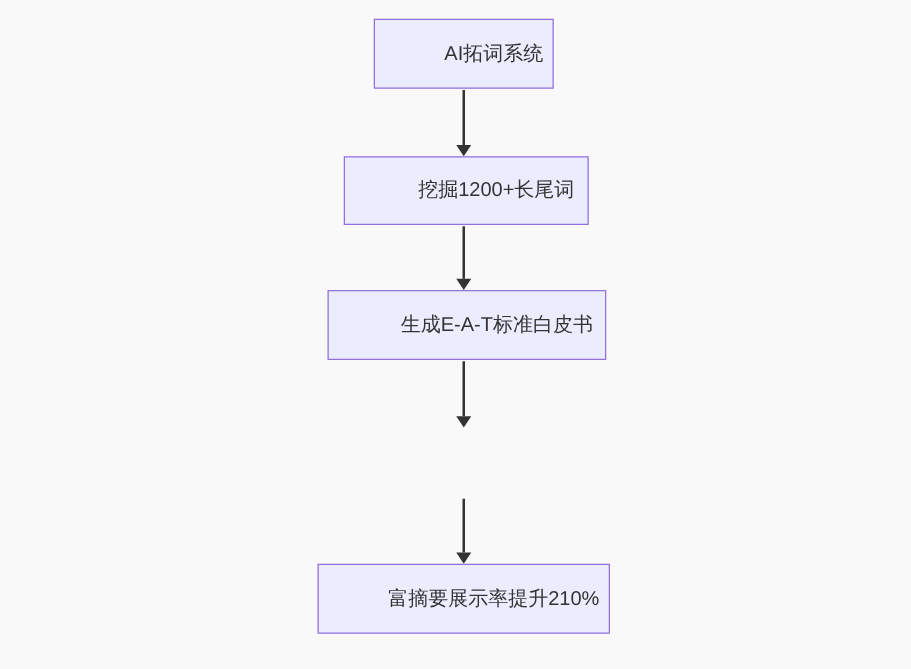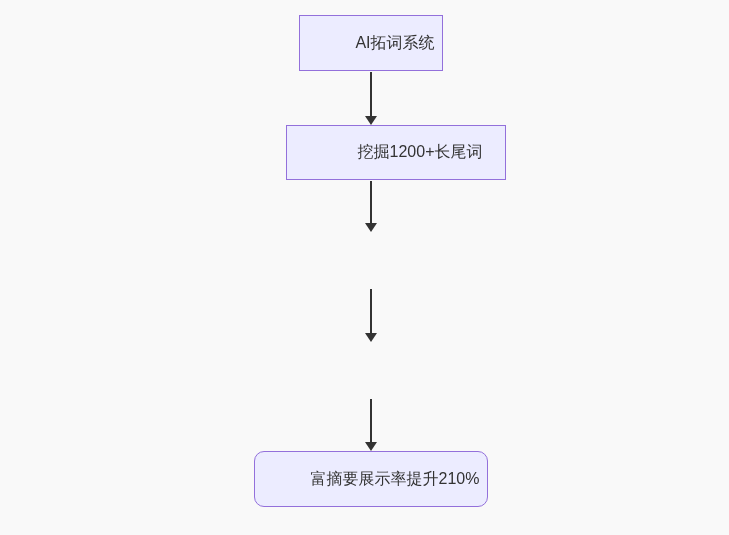--- a/index.html
+++ b/index.html
@@ -29,24 +29,24 @@
     color: #333333;
     font-size: 16px;
     display: flex;
     align-items: center;
     justify-content: center;
     text-align: center;
     white-space: nowrap;
     padding-left: 48px;
   }
   .node-1 { left: 299px; top: 15px;  width: 144px; height: 56px; }
-  .node-2 { left: 275px; top: 125px; width: 220px; height: 55px; margin-left: 11px; }
+  .node-2 { left: 275px; top: 125px; width: 196px; height: 55px; }
   .node-3 { left: 262px; top: 232px; width: 223px; height: 56px; }
   .node-4 { left: 264px; top: 342px; width: 216px; height: 56px; }
-  .node-5 { left: 254px; top: 451px; width: 234px; height: 56px; border-radius: 10px; }
+  .node-5 { left: 254px; top: 451px; width: 234px; height: 56px; }
 
   .arrow {
     position: absolute;
     left: 365px;   
     width: 12px;
     display: flex;
     flex-direction: column;
     align-items: center;
   }
   .arrow-1 { top: 72px;  height: 53px; }
@@ -83,20 +83,23 @@
 
   <div class="node node-2">
     <span>挖掘1200+长尾词</span>
   </div>
 
   <div class="arrow arrow-2">
     <div class="shaft"></div>
     <div class="head"></div>
   </div>
 
+  <div class="node node-3">
+    <span>生成E-A-T标准白皮书</span>
+  </div>
 
   <div class="arrow arrow-3">
     <div class="shaft"></div>
     <div class="head"></div>
   </div>
 
 
   <div class="arrow arrow-4">
     <div class="shaft"></div>
     <div class="head"></div>

